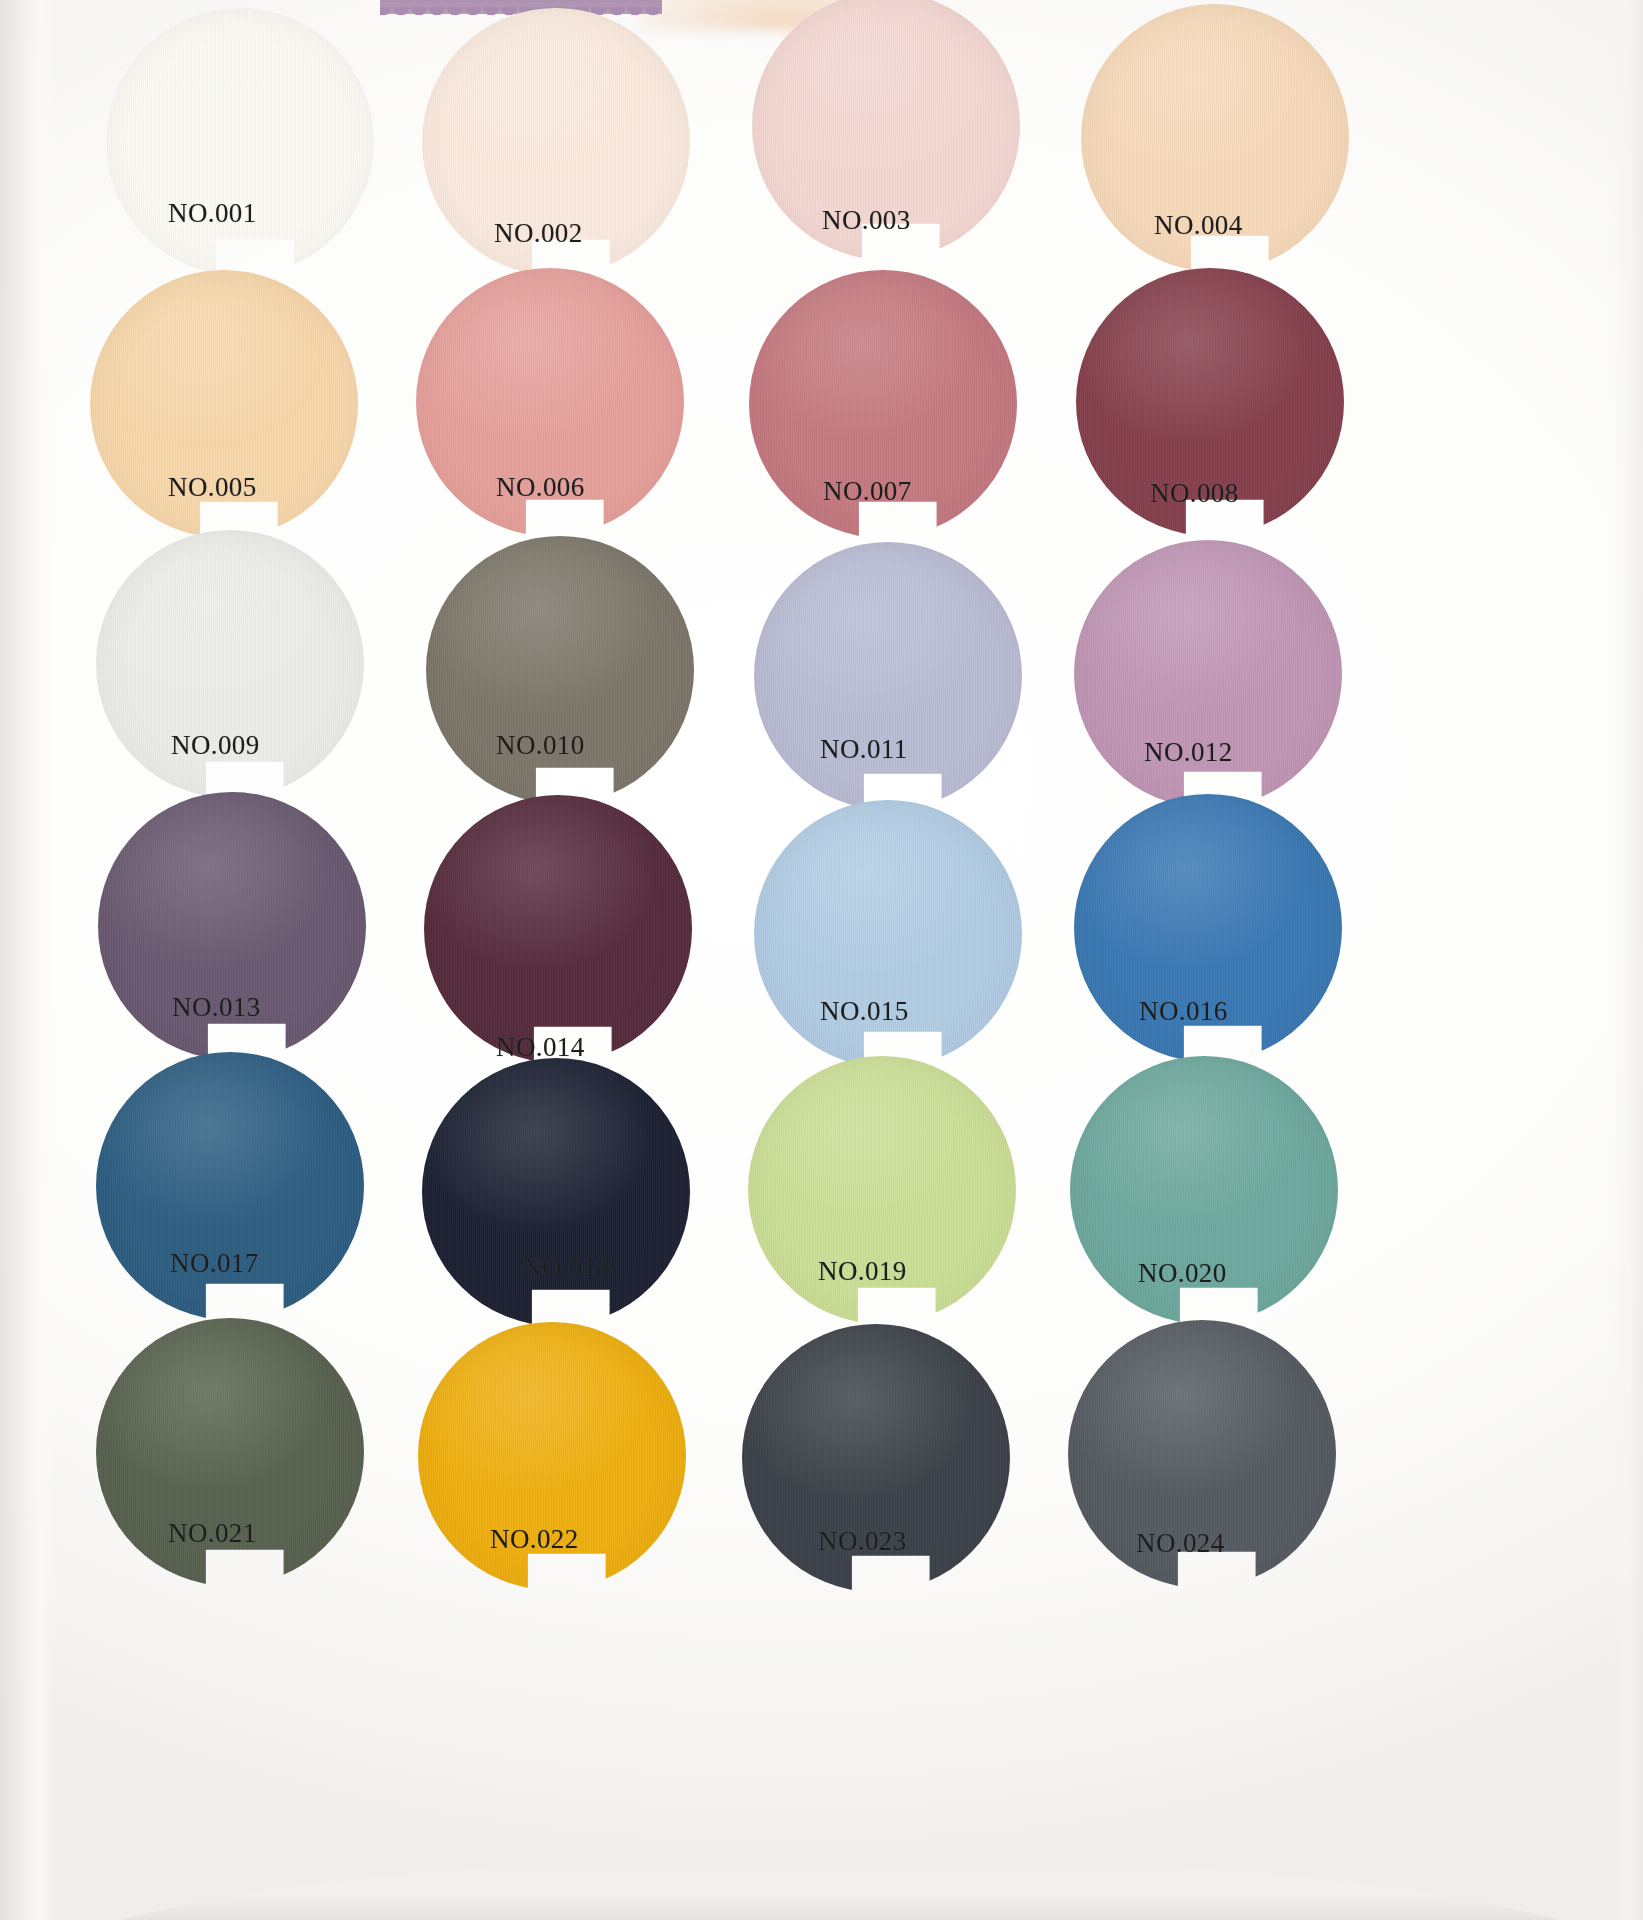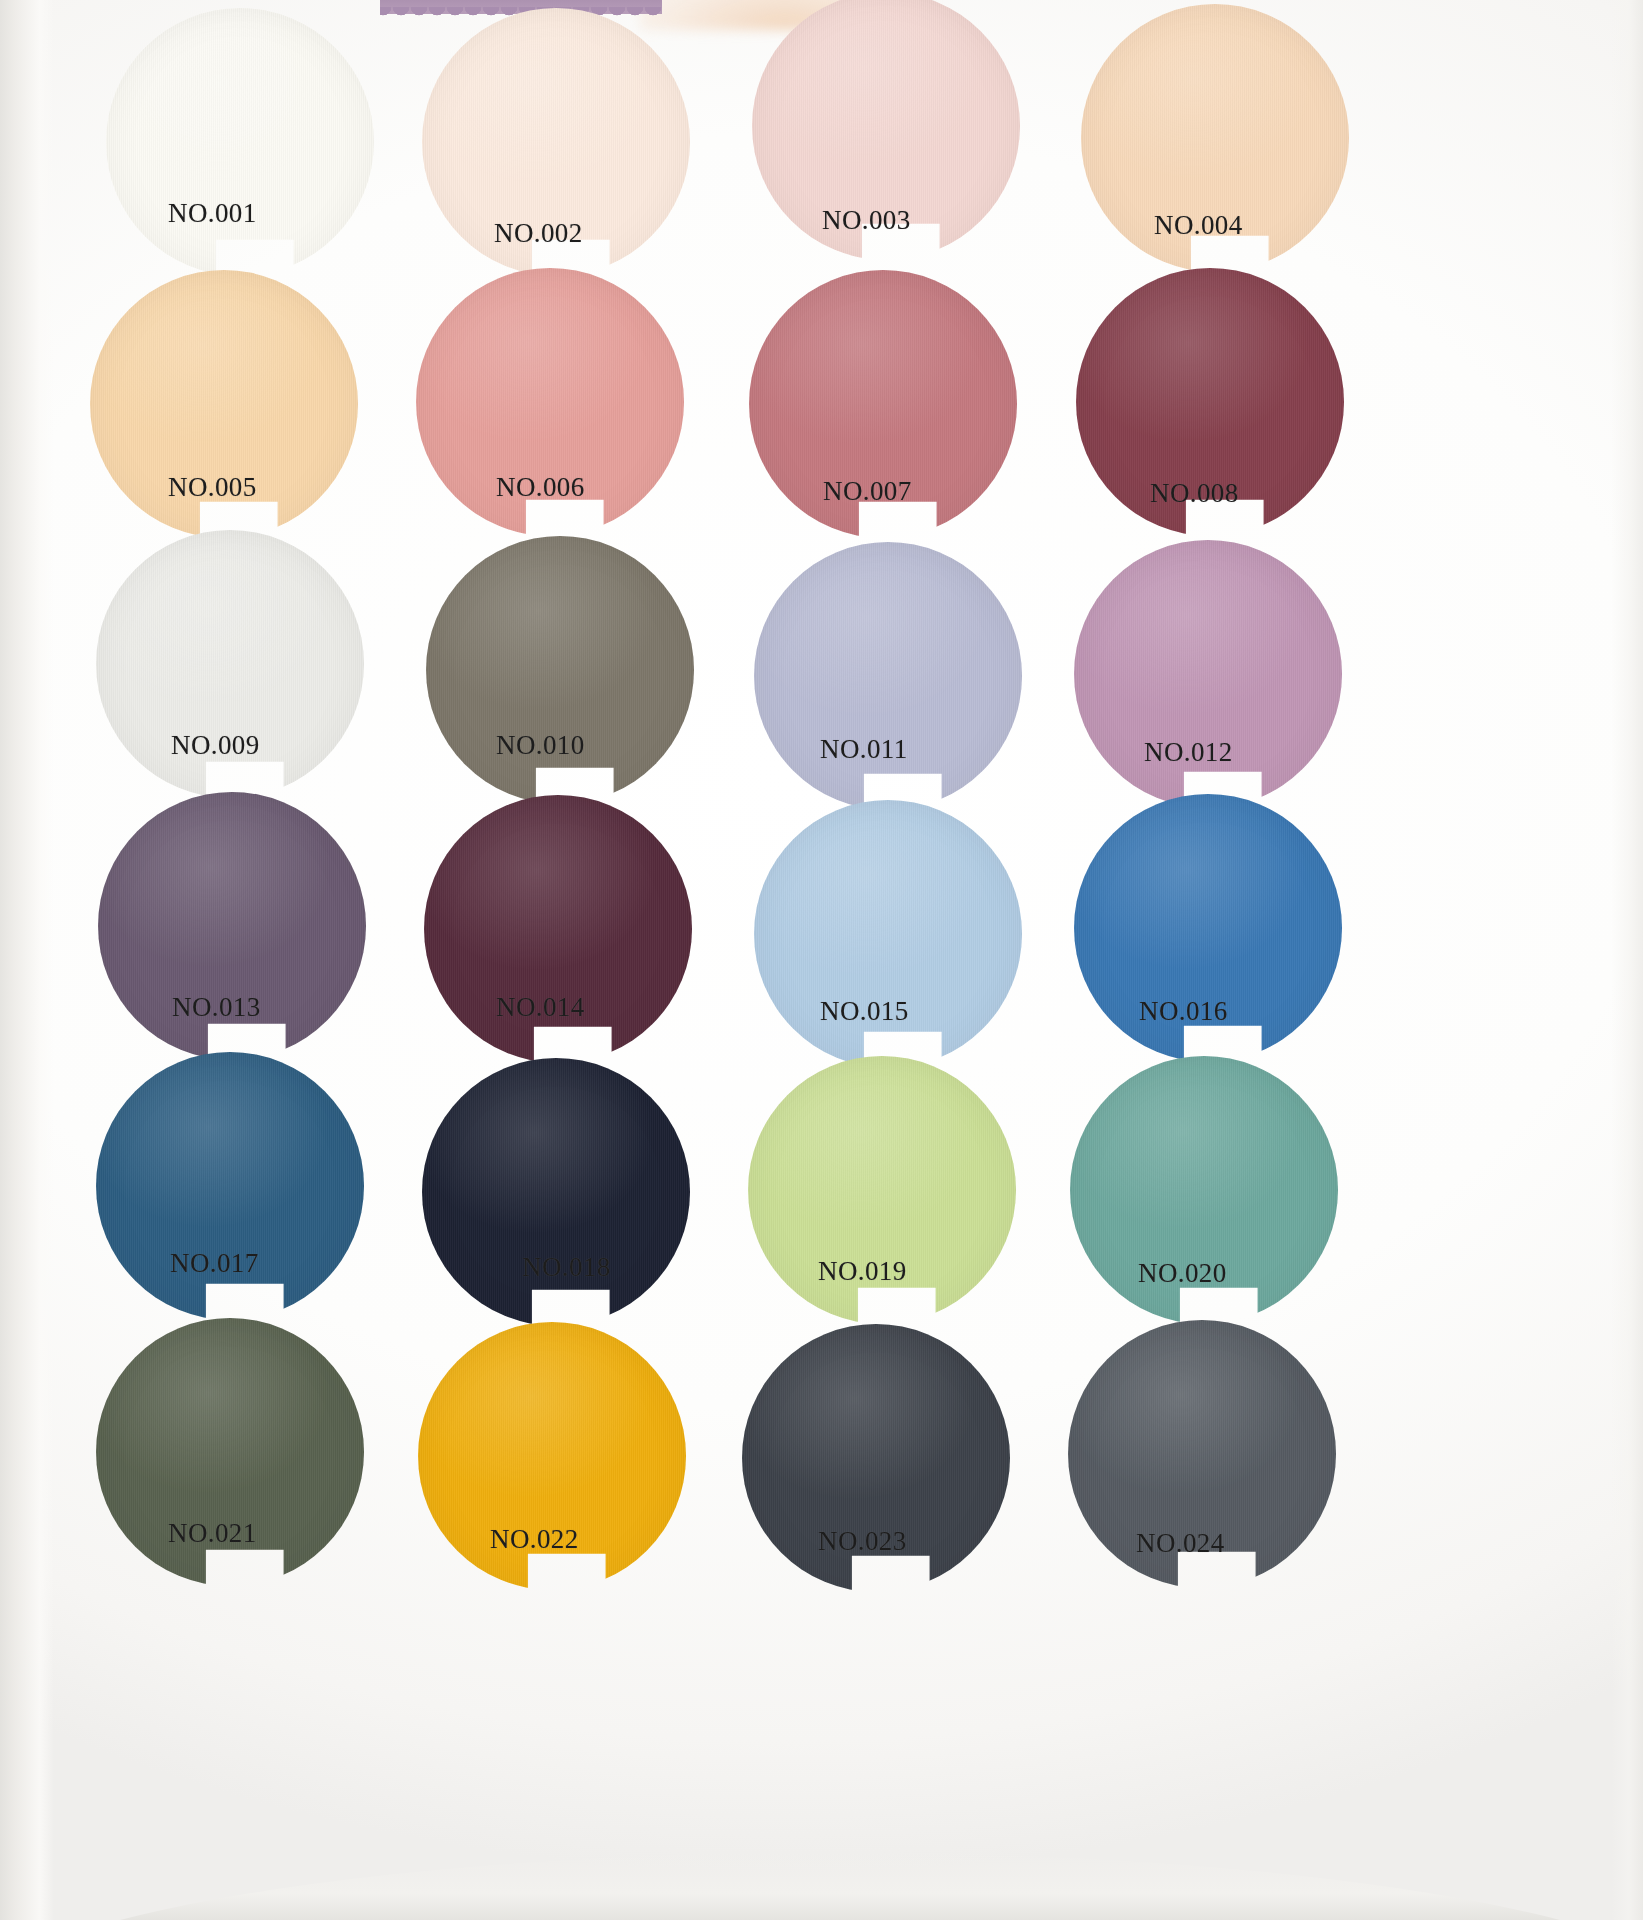--- a/index.html
+++ b/index.html
@@ -275,21 +275,21 @@
         <div class="swatch-wrap">
           <div class="swatch" title="#6a5a71" style="background: rgb(106, 90, 113);"></div>
         </div>
       </div>
       <div class="label" style="left: 146px; top: 992px;">NO.013</div>
       <div class="cell" style="left: 398px; top: 795px;">
         <div class="swatch-wrap">
           <div class="swatch" title="#572c3d" style="background: rgb(87, 44, 61);"></div>
         </div>
       </div>
-      <div class="label" style="left: 470px; top: 992px;">NO.014</div>
+      <div class="label" style="left: 470px; top: 1032px;">NO.014</div>
       <div class="cell" style="left: 728px; top: 800px;">
         <div class="swatch-wrap">
           <div class="swatch" title="#b2cde4" style="background: rgb(178, 205, 228);"></div>
         </div>
       </div>
       <div class="label" style="left: 794px; top: 996px;">NO.015</div>
       <div class="cell" style="left: 1048px; top: 794px;">
         <div class="swatch-wrap">
           <div class="swatch" title="#3a78b4" style="background: rgb(58, 120, 180);"></div>
         </div>

